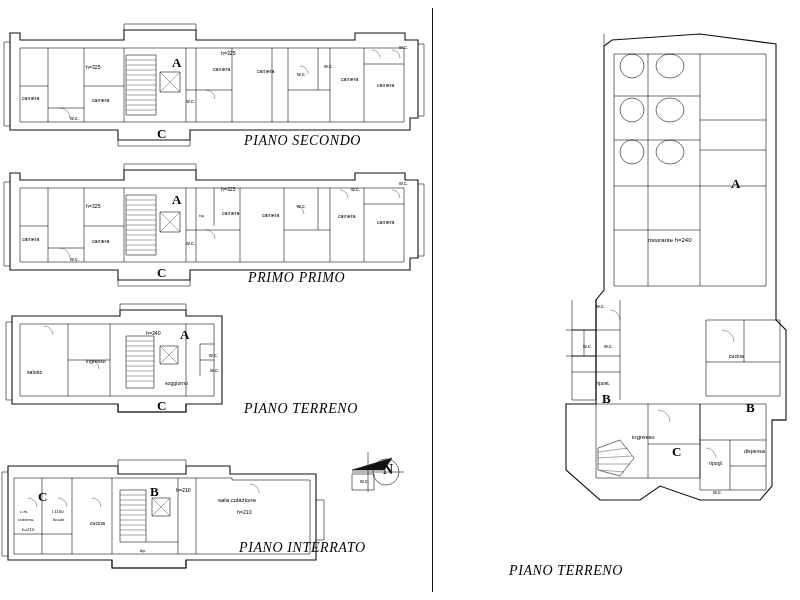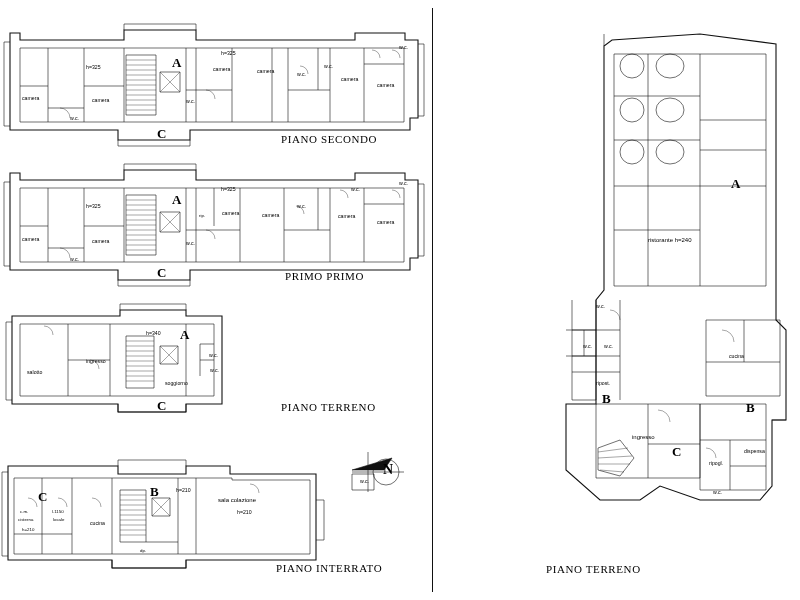--- a/index.html
+++ b/index.html
@@ -25,25 +25,25 @@
     position: absolute;
     left: 432px;
     top: 8px;
     width: 1px;
     height: 584px;
     background: #111;
   }
   .plan-label {
     position: absolute;
     font-family: "Liberation Serif", serif;
-    font-size: 11px;
+    font-style: italic;
+    font-size: 14px;
     letter-spacing: 0.6px;
     color: #000;
     white-space: nowrap;
-    margin-left: 37px;
   }
   .zone-letter {
     position: absolute;
     font-family: "Liberation Serif", serif;
     font-weight: bold;
     font-size: 13px;
     color: #000;
   }
   .room-tag {
     position: absolute;
@@ -311,21 +311,21 @@
       <line class="wall-thin" x1="596" y1="330" x2="566" y2="330"></line>
       <line class="wall-thin" x1="596" y1="356" x2="566" y2="356"></line>
       <line class="wall-thin" x1="772" y1="420" x2="786" y2="420"></line>
       <line class="wall-thin" x1="604" y1="46" x2="604" y2="34"></line>
     </g>
   </svg>
 
   <div class="plan-label" style="left:244px; top:133px;">PIANO SECONDO</div>
   <div class="plan-label" style="left:248px; top:270px;">PRIMO PRIMO</div>
   <div class="plan-label" style="left:244px; top:401px;">PIANO TERRENO</div>
-  <div class="plan-label" style="left:239px; top:562px;">PIANO INTERRATO</div>
+  <div class="plan-label" style="left:239px; top:540px;">PIANO INTERRATO</div>
   <div class="plan-label" style="left:509px; top:563px;">PIANO TERRENO</div>
 
   <div class="zone-letter" style="left:172px; top:55px;">A</div>
   <div class="zone-letter" style="left:157px; top:126px;">C</div>
 
   <div class="zone-letter" style="left:172px; top:192px;">A</div>
   <div class="zone-letter" style="left:157px; top:265px;">C</div>
 
   <div class="zone-letter" style="left:180px; top:327px;">A</div>
   <div class="zone-letter" style="left:157px; top:398px;">C</div>

